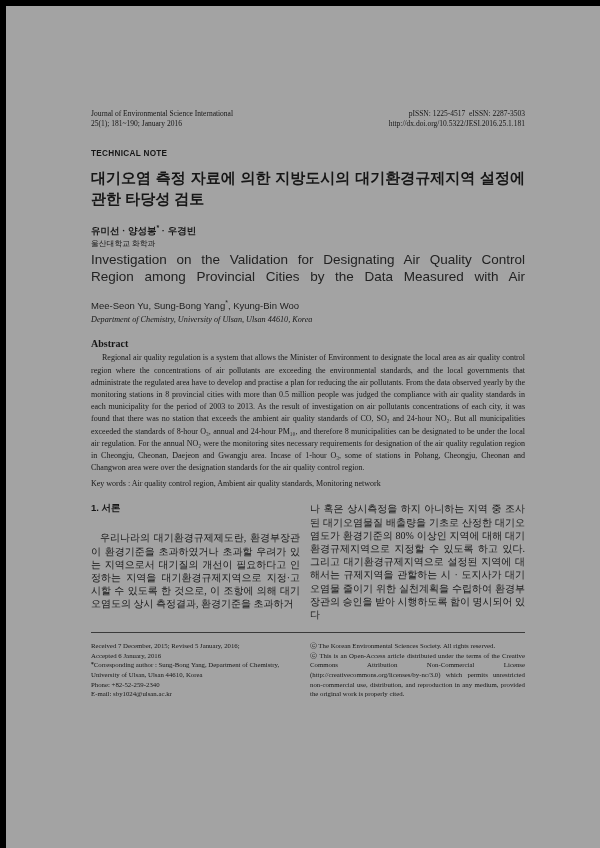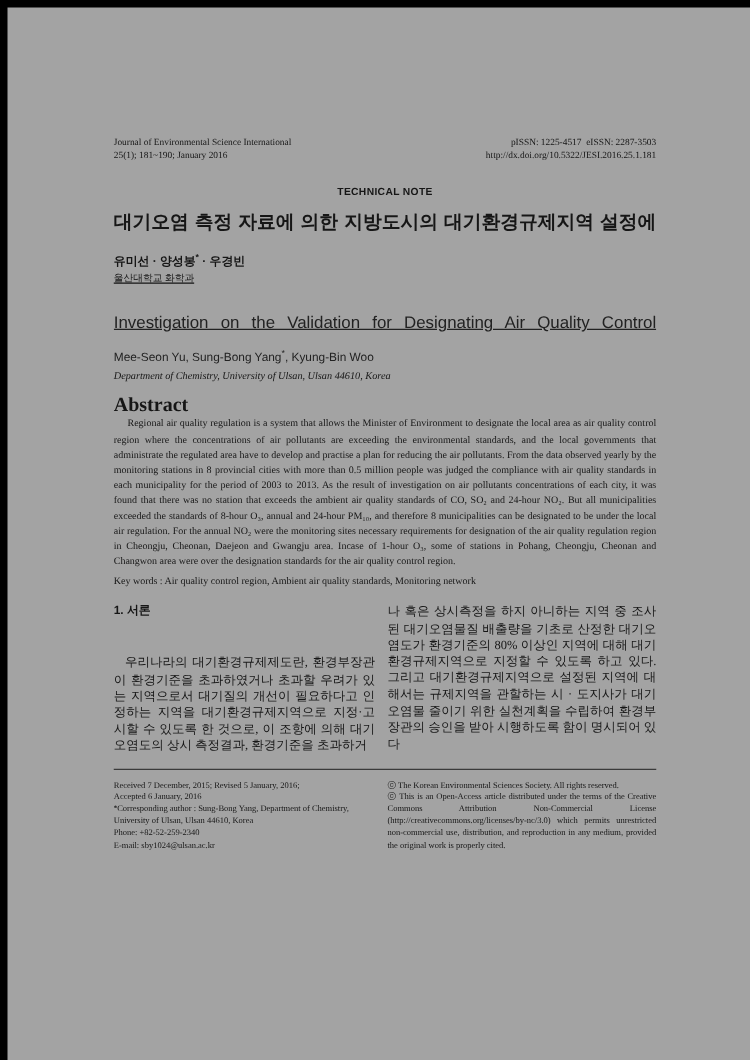--- a/index.html
+++ b/index.html
@@ -19,58 +19,58 @@
   .content { position:absolute; left:85px; top:0; width:434px; }
 
   
   .jheader { margin-top:103px; display:flex; justify-content:space-between;
     font-size:7.5px; line-height:10px; }
   .h-right { text-align:right; }
   .pre { white-space:pre-wrap; }
 
   
   .technote { margin-top:20px; font-family:"Liberation Sans","DejaVu Sans",sans-serif;
-    font-weight:700; font-size:8.2px; letter-spacing:0.3px;text-align:center; }
+    font-weight:700; font-size:8.2px; letter-spacing:0.3px; }
 
   
   .k-title { margin-top:9px; font-family:Liberation Sans, sans-serif;
     font-weight:700; font-size:15px; }
   .k-line { height:21px; line-height:21px; }
   .fj { text-align:justify; overflow:hidden; }
   .fj::after { content:""; display:inline-block; width:100%; height:0; }
 
   .k-authors { margin-top:12px; font-family:"Liberation Sans","DejaVu Sans",sans-serif;
     font-weight:700; font-size:9.5px; line-height:13px; }
   .sup { font-size:7px; vertical-align:super; }
-  .k-affil { margin-top:2px; font-size:7.8px; line-height:10px;text-decoration:underline; }
+  .k-affil { margin-top:2px; font-size:7.8px; line-height:10px; }
 
   
-  .e-title { margin-top:21px; font-family:"Liberation Sans","DejaVu Sans",sans-serif;
-    font-size:13.5px; color:#222;text-decoration:underline; }
+  .e-title { margin-top:2px; font-family:"Liberation Sans","DejaVu Sans",sans-serif;
+    font-size:13.5px; color:#222; }
   .e-line { height:17px; line-height:17px; }
   .e-authors { margin-top:11px; font-family:"Liberation Sans","DejaVu Sans",sans-serif;
     font-size:9.5px; line-height:13px; color:#222; }
   .e-affil { margin-top:2px; font-style:italic; font-size:8.2px; line-height:11px; }
 
   
-  .abs-h { margin-top:13px; font-weight:700; font-size:16px; line-height:12px; }
+  .abs-h { margin-top:13px; font-weight:700; font-size:10px; line-height:12px; }
   .abs { margin:2px 0 0 0; font-size:8px; line-height:12.2px;
     text-align:justify; text-indent:11px; }
 
   .kw { margin-top:4px; font-size:8px; line-height:11px; }
   .b { font-weight:400;margin-top:13px; }
 
   
   .cols { margin-top:13px; display:flex; }
   .col-l { width:209px; margin-right:10px; }
   .col-r { width:215px; }
   .sec-h { font-family:"Liberation Sans","DejaVu Sans",sans-serif;
     font-weight:700; font-size:9.5px; line-height:12px; }
   .kpara { margin:0; font-size:10px; line-height:13.2px; text-align:justify; }
-  .col-l .kpara { margin-top:29px; text-indent:9px; }
+  .col-l .kpara { margin-top:17px; text-indent:9px; }
 
   
   .frule { margin-top:11px; border:0; border-top:1.5px solid #3a3a3a; width:434px; }
   .footer { margin-top:5px; display:flex; font-size:6.8px; line-height:9.6px; }
   .fn { width:209px; margin-right:10px; }
   .cp { width:215px; text-align:justify; }
   .fsup { font-size:5.5px; vertical-align:top; font-weight:700; }
   .cp p { margin:0; }
 </style>
 </head>
@@ -87,28 +87,30 @@
       <div class="h-right">
         <div class="pre">pISSN: 1225-4517  eISSN: 2287-3503</div>
         <div>http://dx.doi.org/10.5322/JESI.2016.25.1.181</div>
       </div>
     </div>
 
     <div class="technote">TECHNICAL NOTE</div>
 
     <div class="k-title">
       <div class="k-line fj">대기오염 측정 자료에 의한 지방도시의 대기환경규제지역 설정에</div>
+      <div class="k-line">관한 타당성 검토</div>
     </div>
 
     <div class="k-authors"><span>유미선 · 양성봉</span><span class="sup">*</span><span> · 우경빈</span></div>
 
     <div class="k-affil">울산대학교 화학과</div>
 
     <div class="e-title">
       <div class="e-line fj">Investigation on the Validation for Designating Air Quality Control</div>
+      <div class="e-line fj">Region among Provincial Cities by the Data Measured with Air</div>
     </div>
 
     <div class="e-authors"><span>Mee-Seon Yu, Sung-Bong Yang</span><span class="sup">*</span><span>, Kyung-Bin Woo</span></div>
 
     <div class="e-affil">Department of Chemistry, University of Ulsan, Ulsan 44610, Korea</div>
 
     <div class="abs-h">Abstract</div>
     <p class="abs">Regional air quality regulation is a system that allows the Minister of Environment to designate the local area as air quality control region where the concentrations of air pollutants are exceeding the environmental standards, and the local governments that administrate the regulated area have to develop and practise a plan for reducing the air pollutants. From the data observed yearly by the monitoring stations in 8 provincial cities with more than 0.5 million people was judged the compliance with air quality standards in each municipality for the period of 2003 to 2013. As the result of investigation on air pollutants concentrations of each city, it was found that there was no station that exceeds the ambient air quality standards of CO, SO₂ and 24-hour NO₂. But all municipalities exceeded the standards of 8-hour O₃, annual and 24-hour PM₁₀, and therefore 8 municipalities can be designated to be under the local air regulation. For the annual NO₂ were the monitoring sites necessary requirements for designation of the air quality regulation region in Cheongju, Cheonan, Daejeon and Gwangju area. Incase of 1-hour O₃, some of stations in Pohang, Cheongju, Cheonan and Changwon area were over the designation standards for the air quality control region.</p>
 
     <div class="kw"><span class="b">Key words</span><span> : </span><span>Air quality control region, Ambient air quality standards, Monitoring network</span></div>

